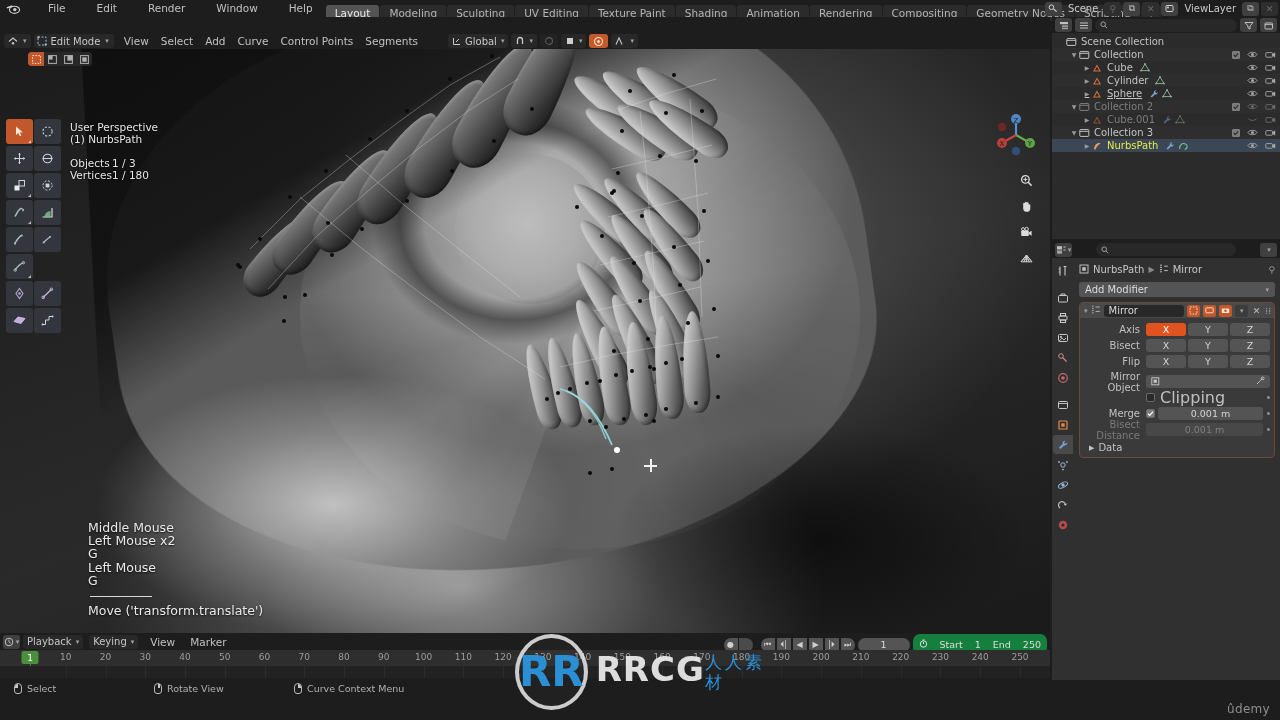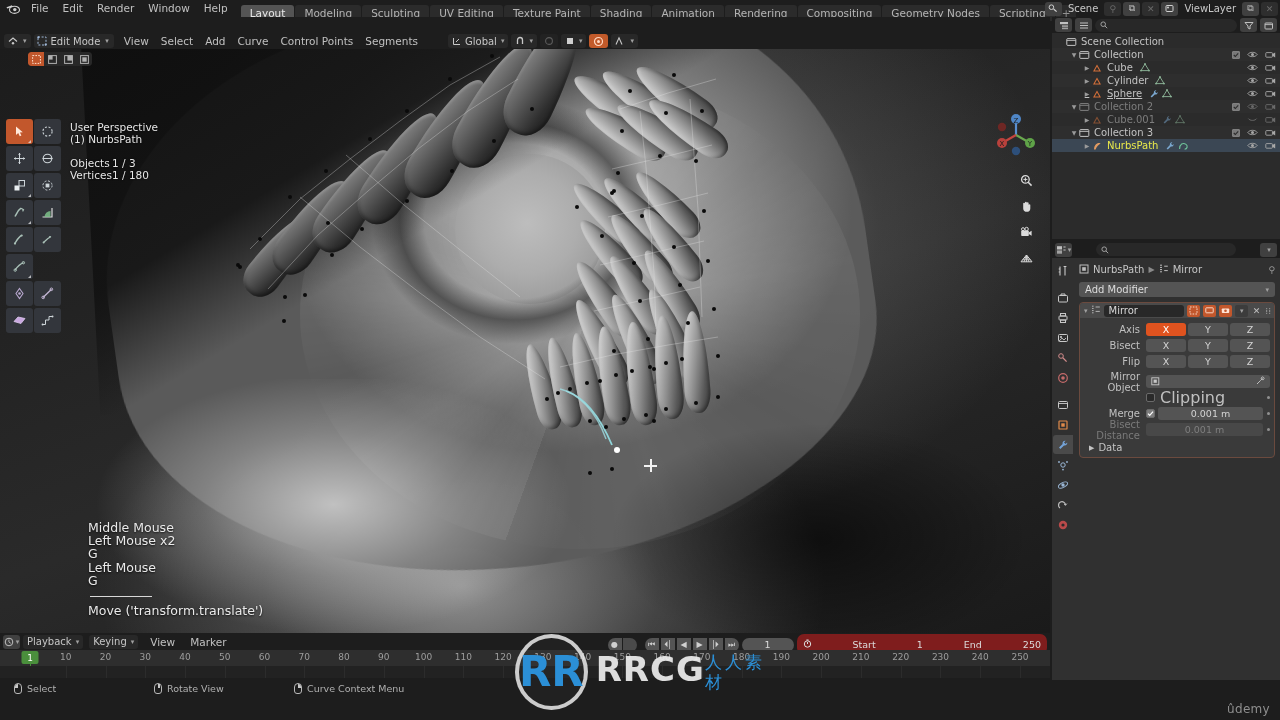--- a/index.html
+++ b/index.html
@@ -11,21 +11,21 @@
     color:#c4c4c4;
     -webkit-font-smoothing:antialiased;
   }
   .app { position:relative; width:1280px; height:720px; }
 
   
   .topbar {
     position:absolute; left:0; top:0; width:1280px; height:17px;
     background:#1d1d1d; display:flex; align-items:center;
   }
-  .topbar-menus { display:flex; align-items:center; gap:0px; padding-left:2px; }
+  .topbar-menus { display:flex; align-items:center; gap:17px; padding-left:2px; }
   .blender-logo { width:22px; height:15px; display:flex; align-items:center; justify-content:center; }
   .menu-item {
     padding:1px 7px; font-size:10.5px; color:#c0c0c0; line-height:15px; cursor:default;
     white-space:nowrap;
   }
   .wstabs { display:flex; align-items:flex-end; height:25px; margin-left:6px; }
   .wstab {
     padding:2px 9px 2px 9px; font-size:10.5px; color:#b4b4b4;
     background:#2b2b2b; margin-right:1px; border-radius:3px 3px 0 0;
     line-height:13px; height:16px; white-space:nowrap;
@@ -248,21 +248,21 @@
   .tl-head { height:17px; background:#1d1d1d; display:flex; align-items:center; padding:0 3px; gap:3px; }
   .tl-scale { position:relative; height:16px; background:#2e2e2e; }
   .tl-tick { position:absolute; top:2px; font-size:9px; color:#9d9d9d; transform:translateX(-50%); }
   .tl-body { position:relative; height:12px; background:#222222; }
   .tl-gridline { position:absolute; top:0; bottom:0; width:1px; background:#2c2c2c; }
   .cur-frame { position:absolute; top:1px; width:17px; height:13px; background:#4a8f3c; border-radius:2px;
     display:flex; align-items:center; justify-content:center; font-size:9px; color:#fff; transform:translateX(-50%); }
   .cur-line { position:absolute; top:14px; height:12px; width:1px; background:#4a8f3c; }
   .tl-right { position:absolute; right:3px; top:1px; display:flex; align-items:center; gap:3px; }
   .tl-num { height:14px; background:#545454; border-radius:7px; display:flex; align-items:center; justify-content:center; font-size:9.5px; color:#dcdcdc; padding:0 8px; min-width:52px;}
-  .tl-grp { height:21px; background:#7f1d1d; border-radius:7px; display:flex; align-items:center; font-size:9.5px; color:#dcdcdc; overflow:hidden;gap:29px;}
+  .tl-grp { height:21px; background:#15803d; border-radius:7px; display:flex; align-items:center; font-size:9.5px; color:#dcdcdc; overflow:hidden;}
   .tl-grp span { padding:0 6px; }
   .tl-play { display:flex; align-items:center; gap:2px; }
   .pbtn { width:14px; height:14px; display:flex; align-items:center; justify-content:center; color:#d0d0d0; font-size:8px; background:#545454; }
 
   
   .statusbar { position:absolute; left:0; top:680px; width:1280px; height:40px; background:#1d1d1d; }
   .sb-items { display:flex; align-items:center; height:16px; padding-left:14px; gap:0; }
   .sb-item { display:flex; align-items:center; gap:5px; font-size:9.5px; color:#b0b0b0; }
   .mouse-ico { width:8px; height:11px; border:1px solid #b8b8b8; border-radius:4px 4px 3px 3px; position:relative; }
   .mouse-ico i { position:absolute; background:#c8c8c8; }

